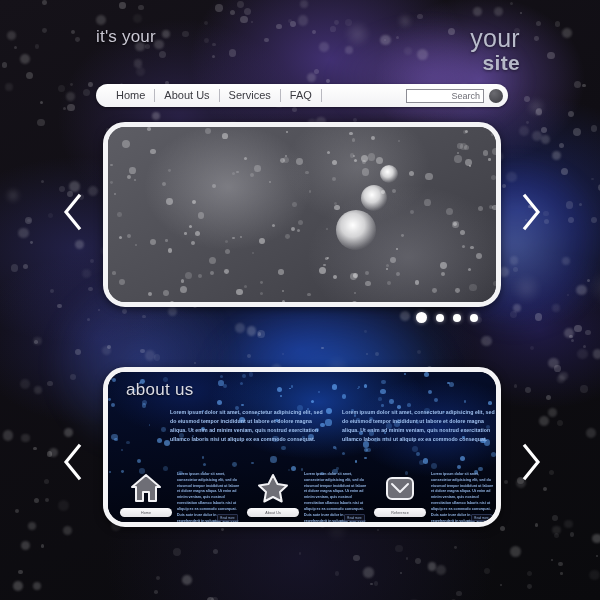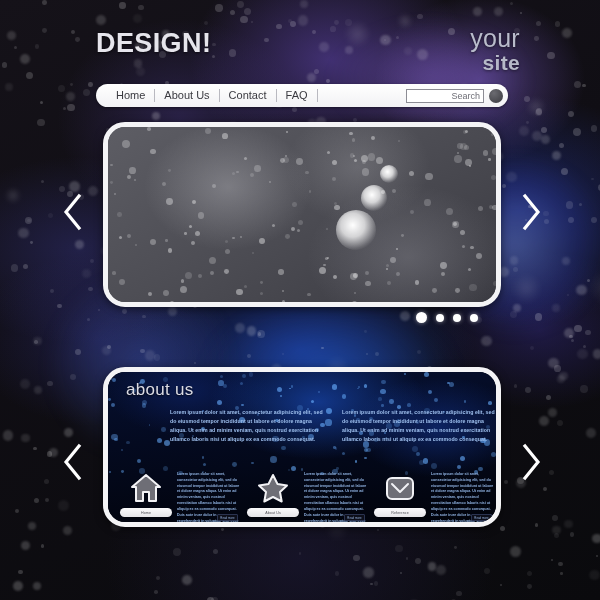--- a/index.html
+++ b/index.html
@@ -633,35 +633,35 @@
       <div class="bokeh soft" style="left:393.7px;top:492.0px;width:37.2px;height:37.2px;opacity:0.37;"></div>
       <div class="bokeh soft" style="left:526.1px;top:97.2px;width:19.5px;height:19.5px;opacity:0.38;"></div>
       <div class="bokeh soft" style="left:511.0px;top:272.8px;width:31.3px;height:31.3px;opacity:0.29;"></div>
       <div class="bokeh soft" style="left:325.1px;top:517.4px;width:24.3px;height:24.3px;opacity:0.17;"></div>
       <div class="bokeh soft" style="left:396.9px;top:12.9px;width:16.3px;height:16.3px;opacity:0.45;"></div>
     </div>
 
   <div class="header">
 
     <div class="logo">
-      <span class="l2">DESIGN!</span>
+      <span class="l1">it's your</span>
     </div>
 
     <div class="sitelogo">
       <span class="s1">your</span>
       <span class="s2">site</span>
     </div>
 
     <div class="navbar">
       <div class="nav-links" id="nav-links">
           <div class="nav-item">Home</div>
           <div class="nav-sep"></div>
           <div class="nav-item">About Us</div>
           <div class="nav-sep"></div>
-          <div class="nav-item">Contact</div>
+          <div class="nav-item">Services</div>
           <div class="nav-sep"></div>
           <div class="nav-item">FAQ</div>
           <div class="nav-sep"></div>
         </div>
       <div class="search-wrap">
         <input class="search-input" type="text" id="search-input" placeholder="Search" style="">
         <button class="search-btn"></button>
       </div>
     </div>
   </div>

